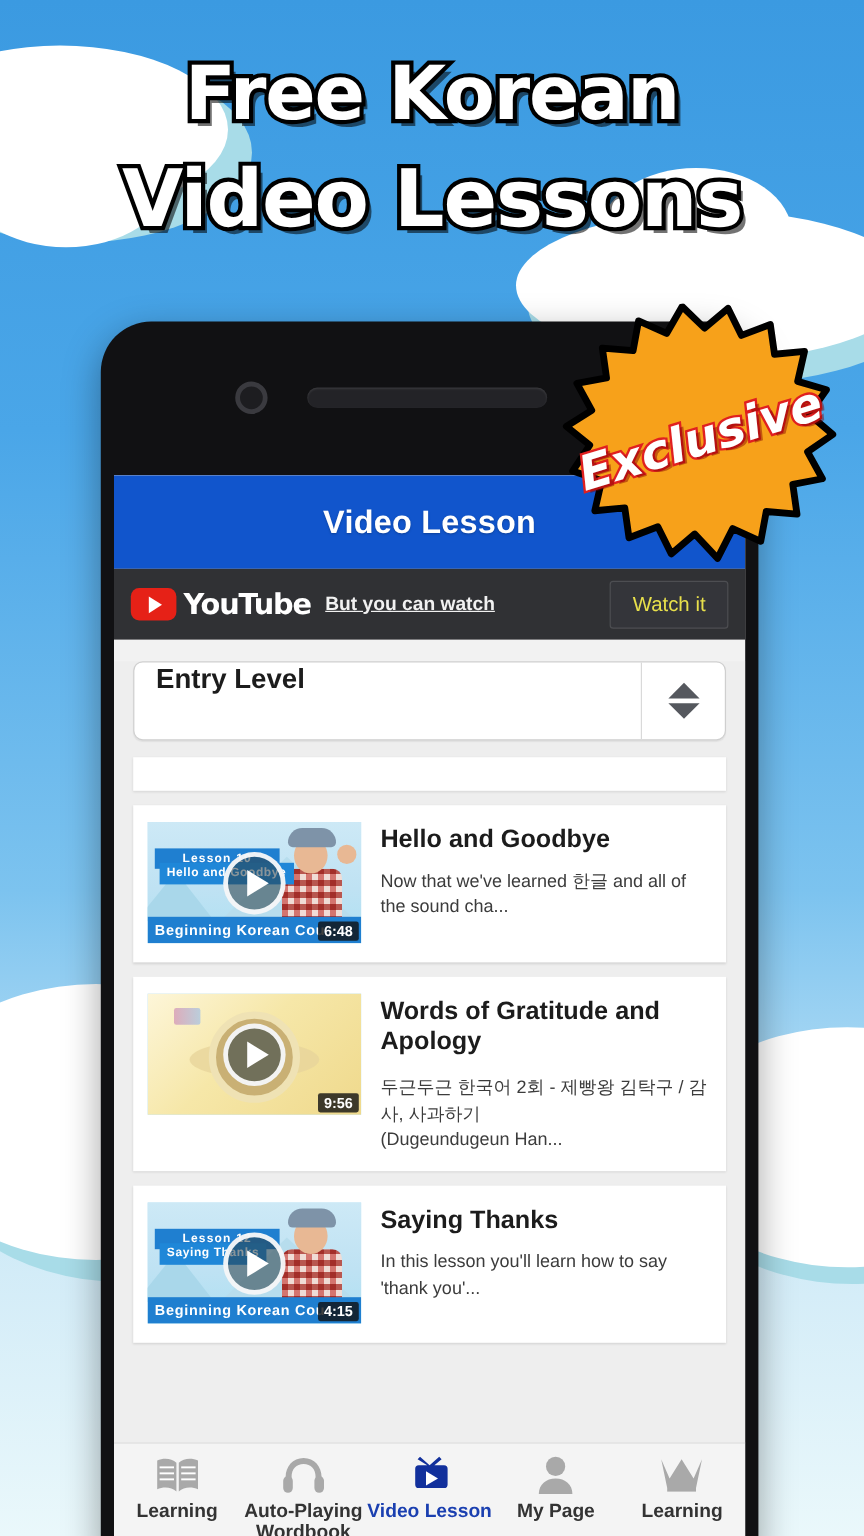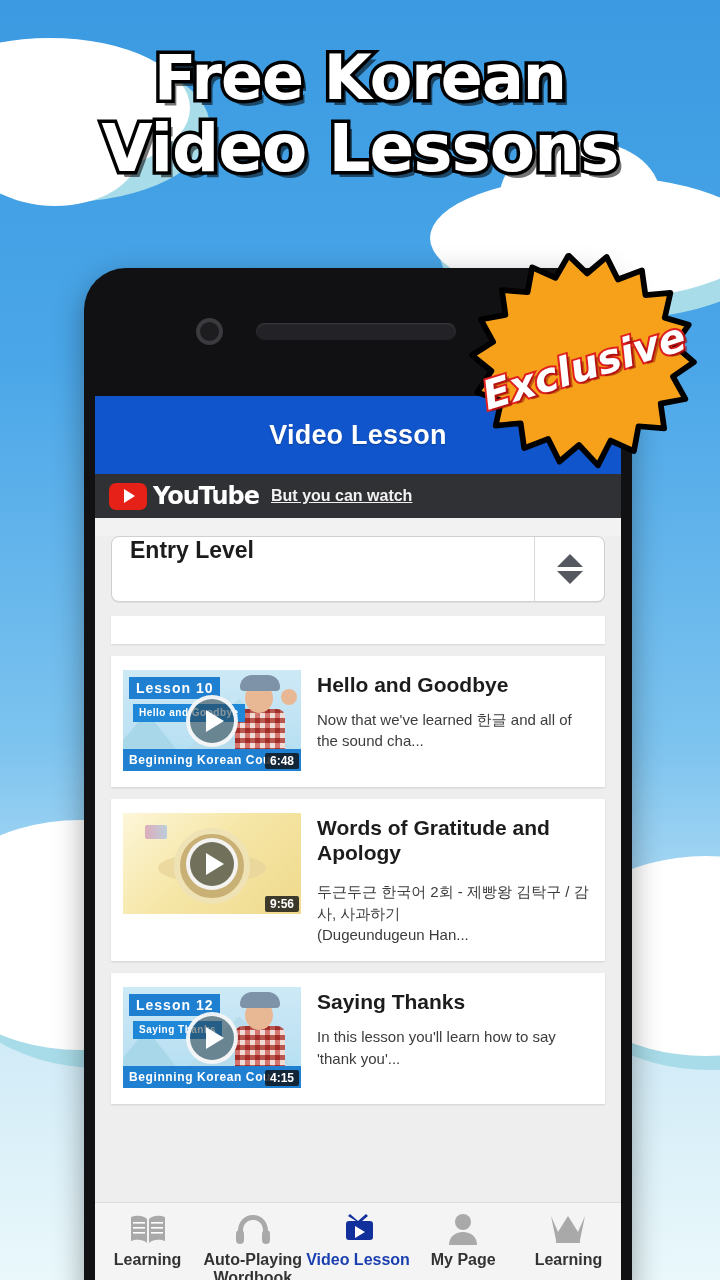--- a/index.html
+++ b/index.html
@@ -25,21 +25,21 @@
     font-weight:bold;
     font-size:62px;
     line-height:0.98;
     color:#ffffff;
     letter-spacing:-1px;
     -webkit-text-stroke:7px #000;
     paint-order:stroke fill;
     text-shadow:5px 6px 0 rgba(0,0,0,0.55);
     display:block;
   }
-  .headline .line + .line { margin-top:8px; font-size:66px; }
+  .headline .line + .line { margin-top:25px; font-size:66px; }
 
   
   .phone {
     position:absolute; left:84px; top:268px; width:548px; height:1030px;
     background:#111113;
     border-radius:42px 42px 0 0;
     box-shadow:0 10px 30px rgba(0,0,0,0.35);
     z-index:10;
   }
   .bezel-cam {
@@ -61,21 +61,21 @@
     height:78px; background:#1155cc;
     display:flex; align-items:center; justify-content:center;
   }
   .app-header .title {
     color:#fff; font-size:27px; font-weight:bold; letter-spacing:0.2px;
     text-shadow:0 1px 2px rgba(0,0,0,0.25);
   }
 
   
   .yt-bar {
-    height:44px; background:#303134;
+    height:59px; background:#303134;
     display:flex; align-items:center; padding:0 14px; gap:12px;
   }
   .yt-logo { display:flex; align-items:center; gap:6px; }
   .yt-play {
     width:38px; height:27px; background:#e62117; border-radius:7px;
     display:flex; align-items:center; justify-content:center;
   }
   .yt-play .tri {
     width:0;height:0;border-left:11px solid #fff;
     border-top:7px solid transparent;border-bottom:7px solid transparent;
@@ -131,22 +131,22 @@
   .thumb .sky-bg { position:absolute; inset:0; background:linear-gradient(180deg,#cde9f6 0%,#bfe2f3 55%,#ade0f2 100%); }
   .thumb .mtn {
     position:absolute; bottom:18px; left:-10px; width:120px; height:52px;
     background:#a9d7ea; clip-path:polygon(0% 100%,28% 20%,55% 100%);
   }
   .thumb .mtn2 {
     position:absolute; bottom:18px; left:60px; width:140px; height:60px;
     background:#b7dded; clip-path:polygon(0% 100%,40% 10%,82% 100%);
   }
   .thumb .lbl1 {
-    position:absolute; left:6px; top:7px; background:#1f7fd0;
-    color:#fff; font-size:14px; font-weight:bold; padding:3px 7px; letter-spacing:1px;
+    position:absolute; left:6px; top:22px; background:#1f7fd0;
+    color:#fff; font-size:10px; font-weight:bold; padding:3px 23px; letter-spacing:1px;
   }
   .thumb .lbl2 {
     position:absolute; left:10px; top:34px; background:#1f87d8;
     color:#fff; font-size:10px; font-weight:bold; padding:3px 6px; line-height:1.15;
     letter-spacing:0.5px; text-align:center;
   }
   .thumb .bottombar {
     position:absolute; left:0; right:0; bottom:0; height:22px; background:#1f7fd0;
     color:#fff; font-size:12px; font-weight:bold; letter-spacing:0.6px;
     display:flex; align-items:center; padding-left:6px; white-space:nowrap; overflow:hidden;
@@ -265,20 +265,21 @@
     </div>
 
     <div class="yt-bar">
       <div class="yt-logo">
         <span class="yt-play">
             <span class="tri"></span>
           </span>
         <span class="yt-word">YouTube</span>
       </div>
       <div class="yt-msg">But you can watch</div>
+      <div class="watch-btn">Watch it</div>
     </div>
 
     <div class="content">
 
       <div class="select-wrap">
         <div class="select-value">Entry Level</div>
         <div class="stepper">
           <span class="up"></span>
           <span class="down"></span>
         </div>

